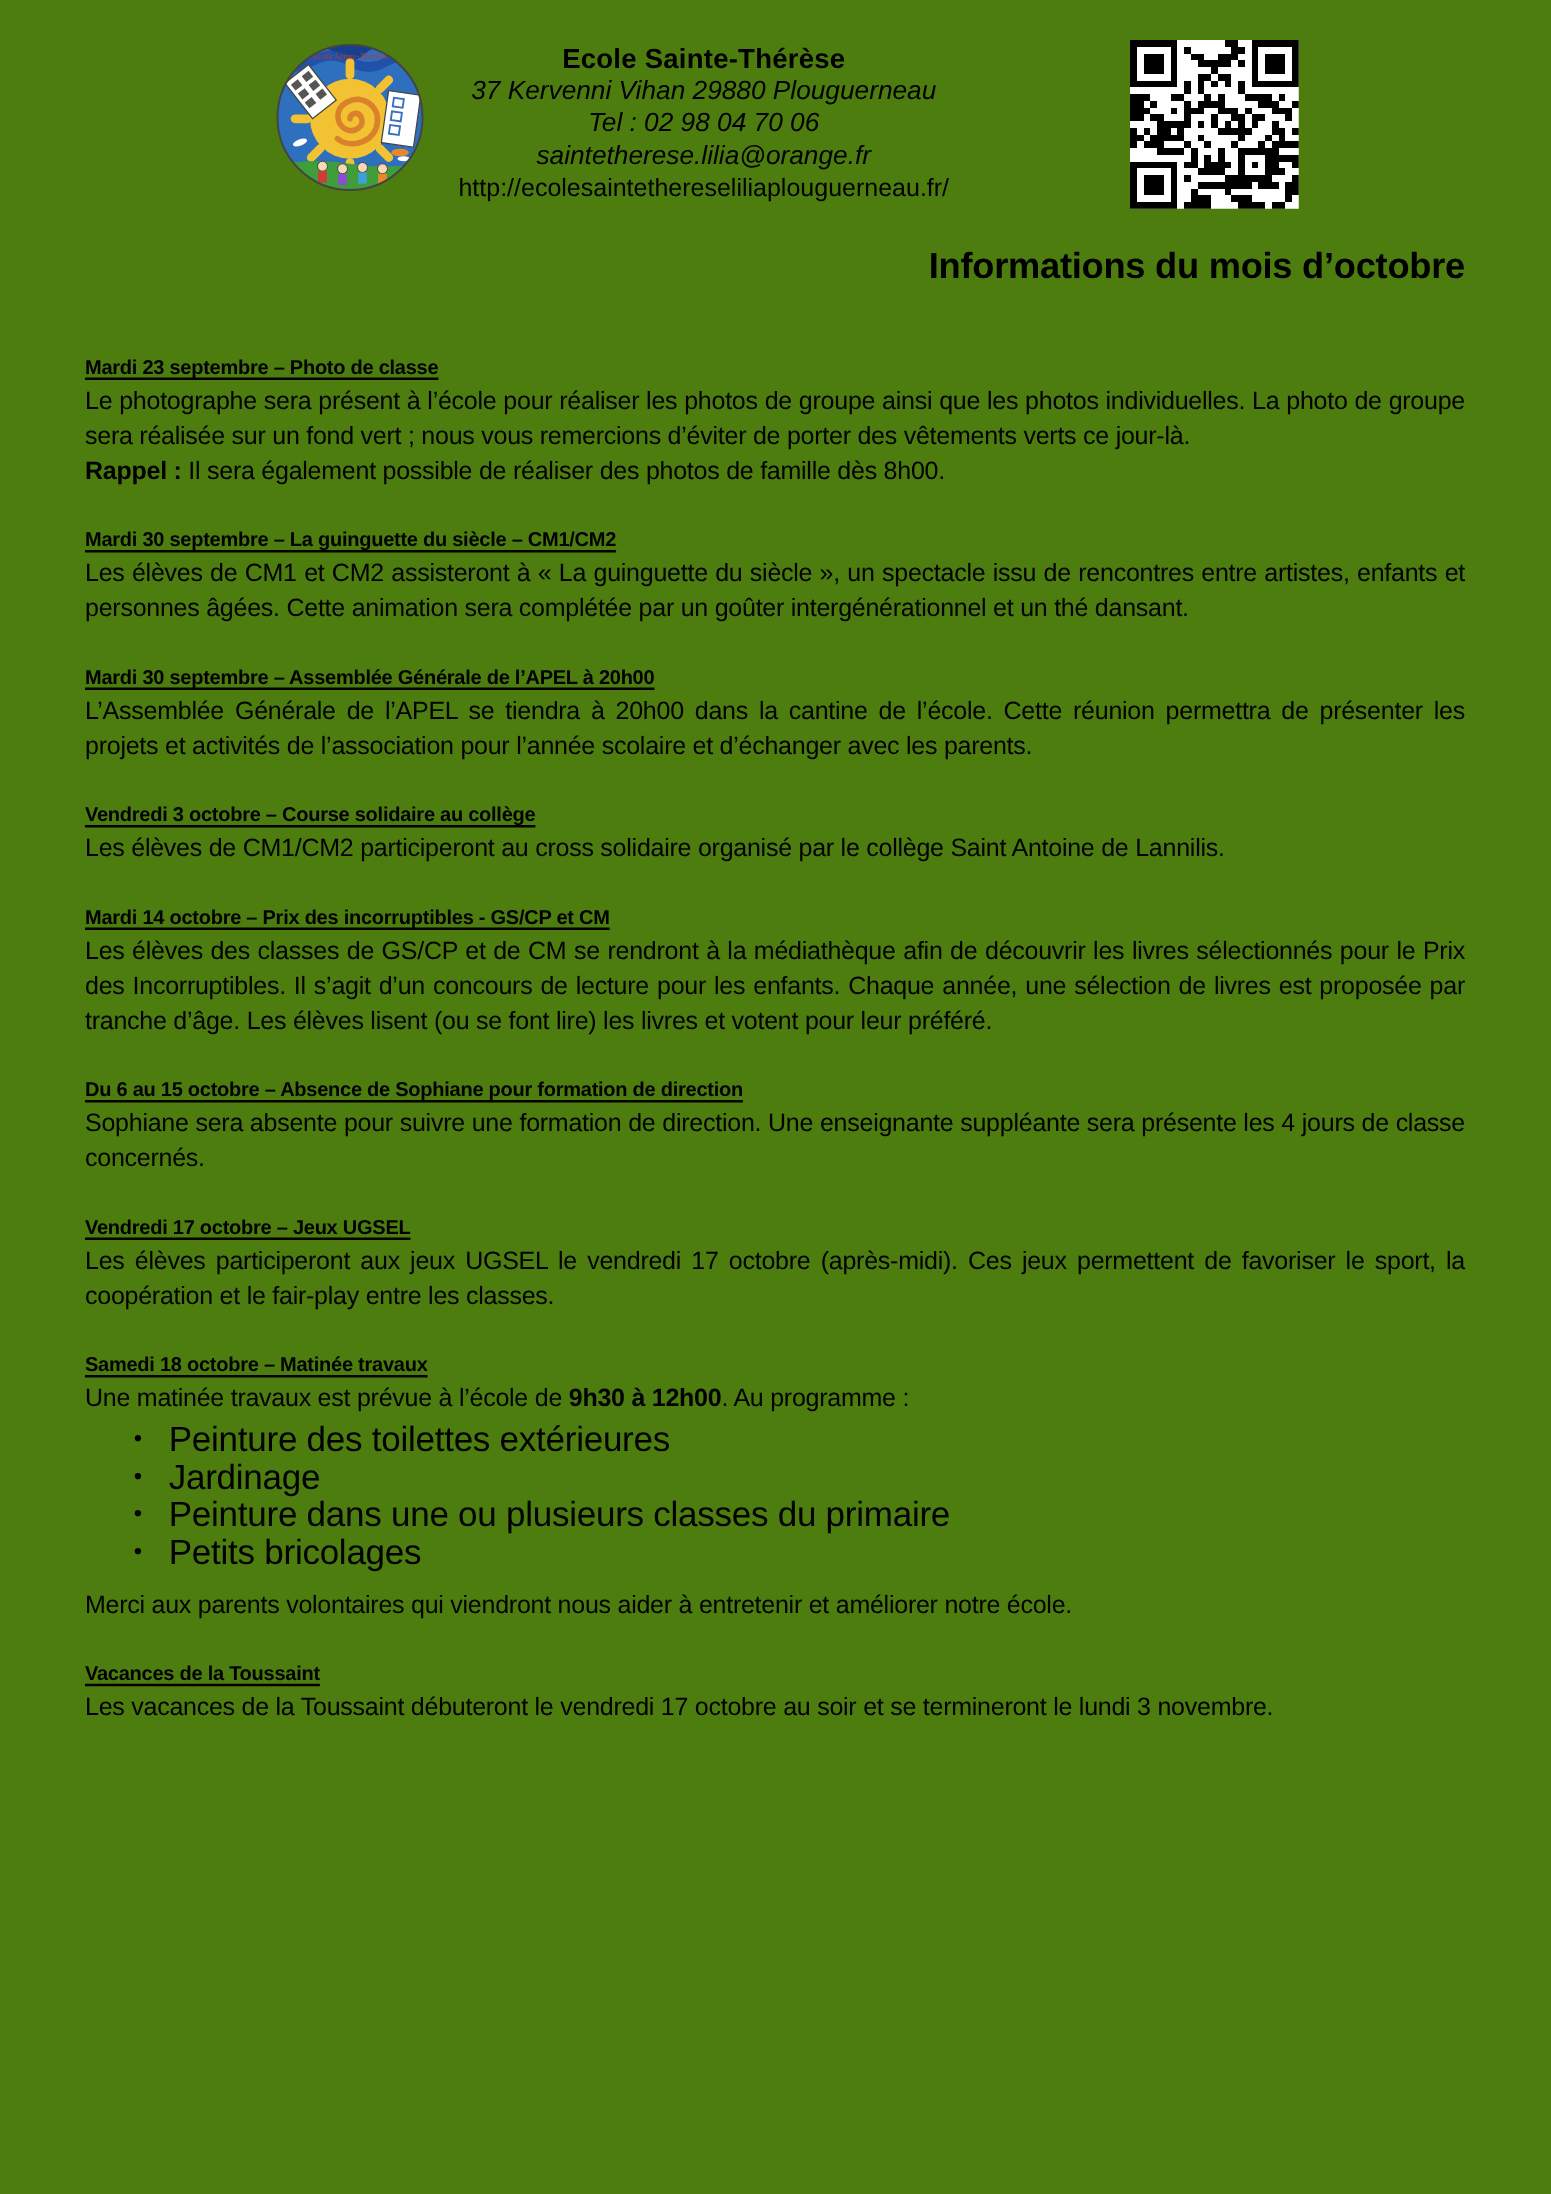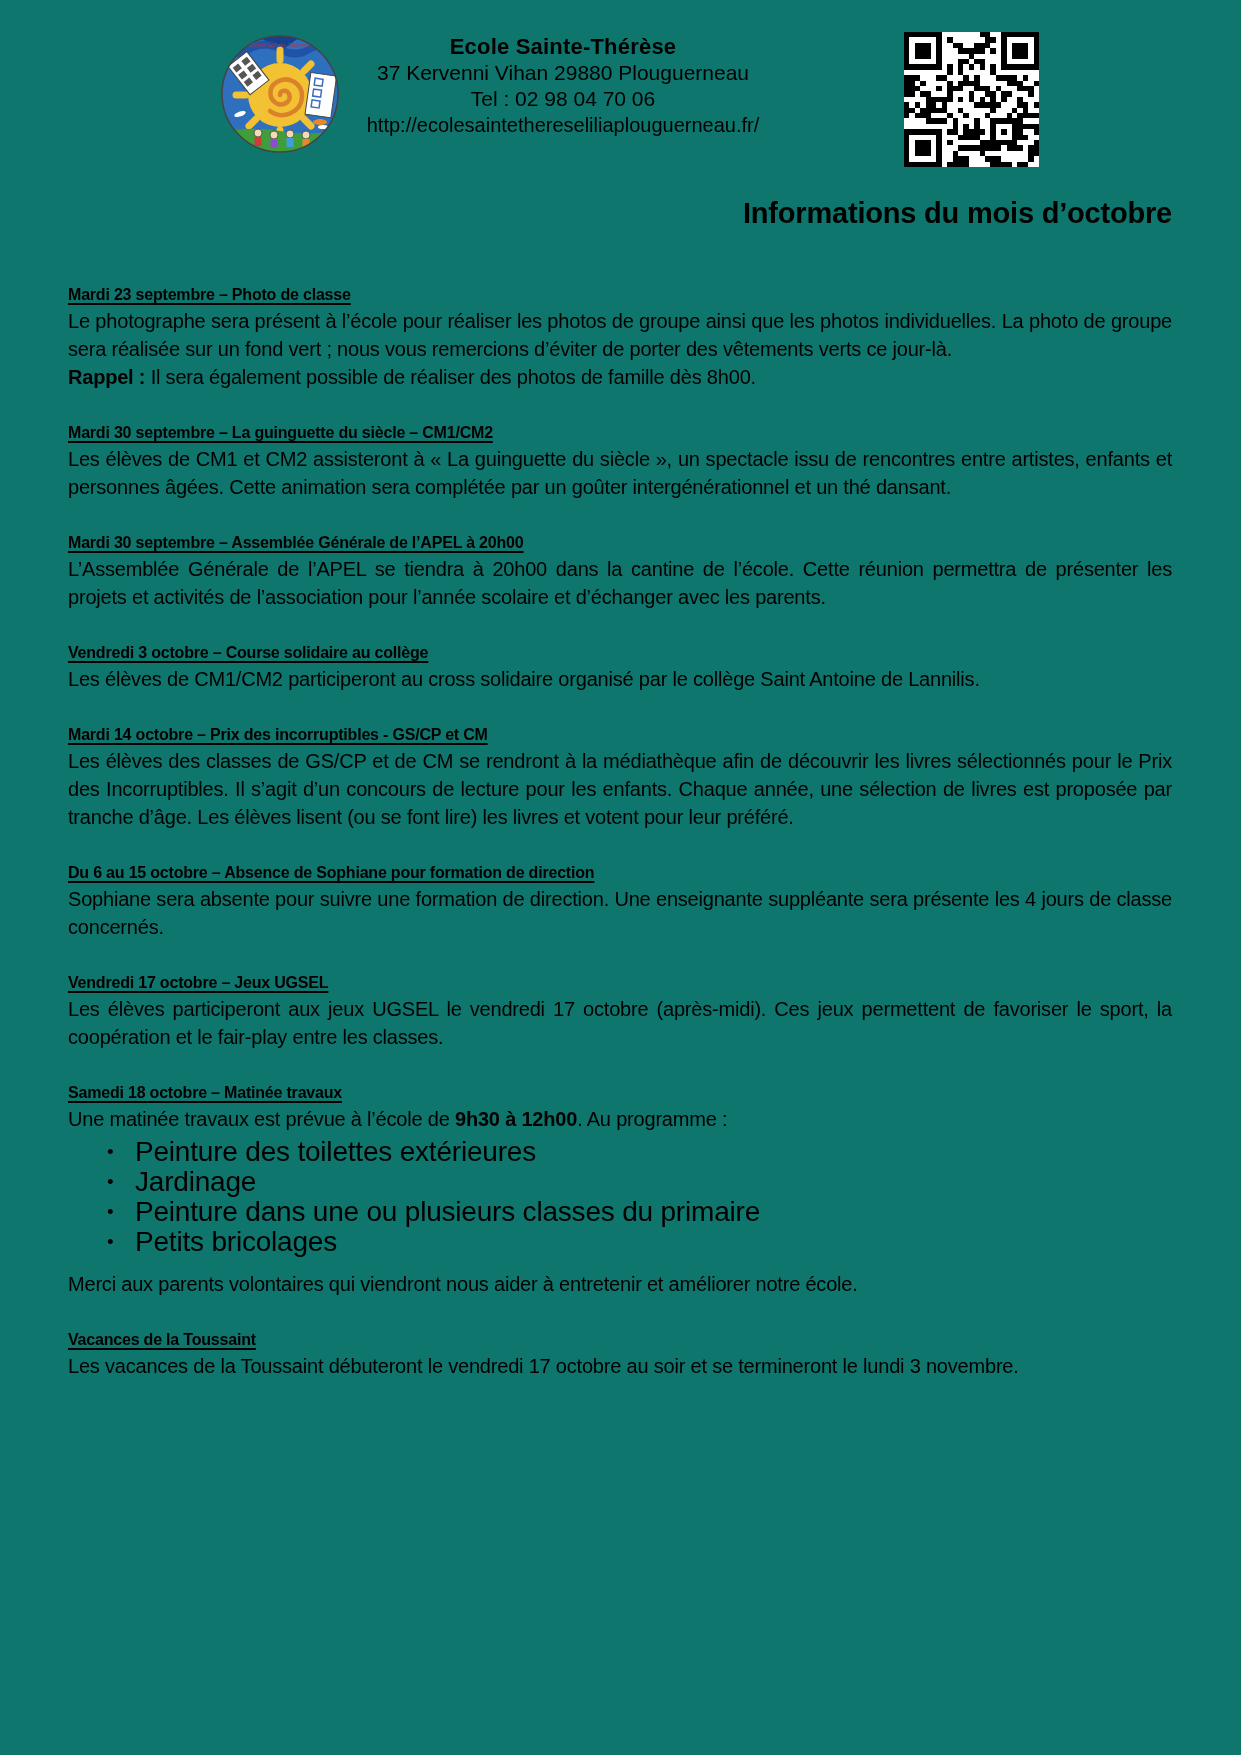--- a/index.html
+++ b/index.html
@@ -1,30 +1,30 @@
 <!DOCTYPE html>
 <html lang="fr"><head>
 <meta charset="utf-8">
 <style>
   html,body{margin:0;padding:0;background:#888;}
   .page{
     position:relative;
     width:1241px;height:1755px;
-    margin:0 auto;background:#0f766e;
+    margin:0 auto;background:#4d7c0f;
     box-sizing:border-box;
     padding:28px 69px 0 68px;
     font-family:"Liberation Sans",sans-serif;
     color:#000;
   }
   
   .header{display:flex;align-items:flex-start;}
   .logo-wrap{width:120px;height:132px;margin-left:152px;flex:0 0 auto;}
   .header-center{flex:1;text-align:center;padding-top:6px;padding-right:118px;line-height:26px;}
   .school-name{font-size:22px;font-weight:bold;letter-spacing:.2px;}
-  .school-line{font-size:21px;}
+  .school-line{font-size:21px;font-style:italic;}
   .school-site{font-size:20px;}
   .qr-wrap{width:135px;height:135px;flex:0 0 auto;margin-right:133px;margin-top:4px;}
   
   .doc-title{
     text-align:right;font-size:29px;font-weight:bold;
     margin:30px 0 0 0;letter-spacing:-.2px;
   }
   
   .sections{margin-top:56px;}
   .sec-heading{
@@ -121,20 +121,21 @@
           <text x="60" y="13" text-anchor="middle" font-size="7" fill="#c23333" font-style="italic" font-family="Liberation Serif, serif">Ecole Sainte-Thérèse</text>
         </g>
         <circle cx="60" cy="60" r="58" fill="none" stroke="#444" stroke-width="1.5"></circle>
       </svg>
     </div>
 
     <div class="header-center">
       <div class="school-name">Ecole Sainte-Thérèse</div>
       <div class="school-line">37 Kervenni Vihan 29880 Plouguerneau</div>
       <div class="school-line">Tel : 02 98 04 70 06</div>
+      <div class="school-line">saintetherese.lilia@orange.fr</div>
       <div class="school-site">http://ecolesaintethereseliliaplouguerneau.fr/</div>
     </div>
 
     <div class="qr-wrap">
       <svg id="qr-svg" viewBox="0 0 25 25" width="135" height="135" shape-rendering="crispEdges">
           <rect x="0" y="0" width="25" height="25" fill="#ffffff"></rect>
           <rect x="0" y="0" width="1" height="1" fill="#000000"></rect>
           <rect x="1" y="0" width="1" height="1" fill="#000000"></rect>
           <rect x="2" y="0" width="1" height="1" fill="#000000"></rect>
           <rect x="3" y="0" width="1" height="1" fill="#000000"></rect>

